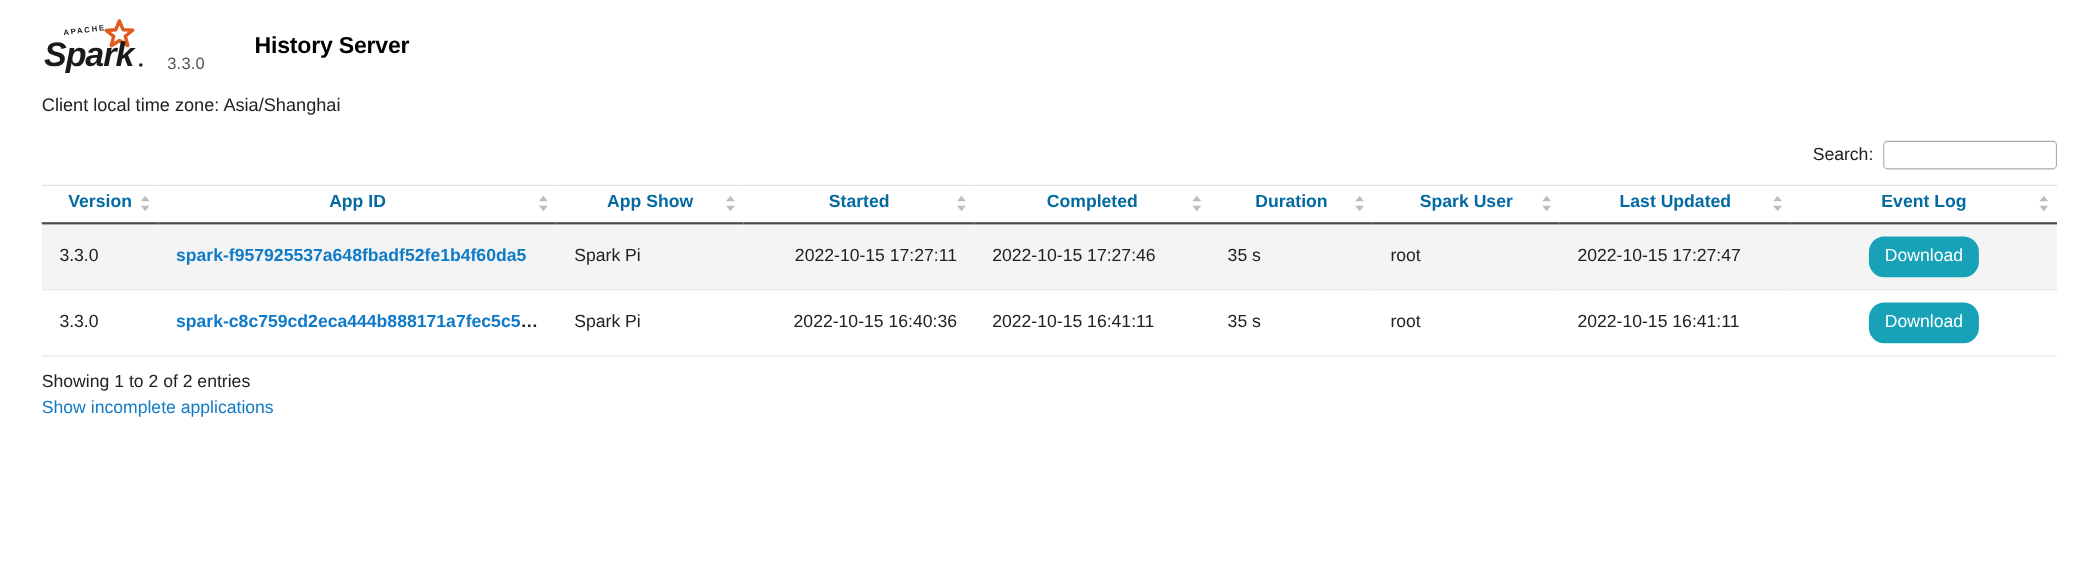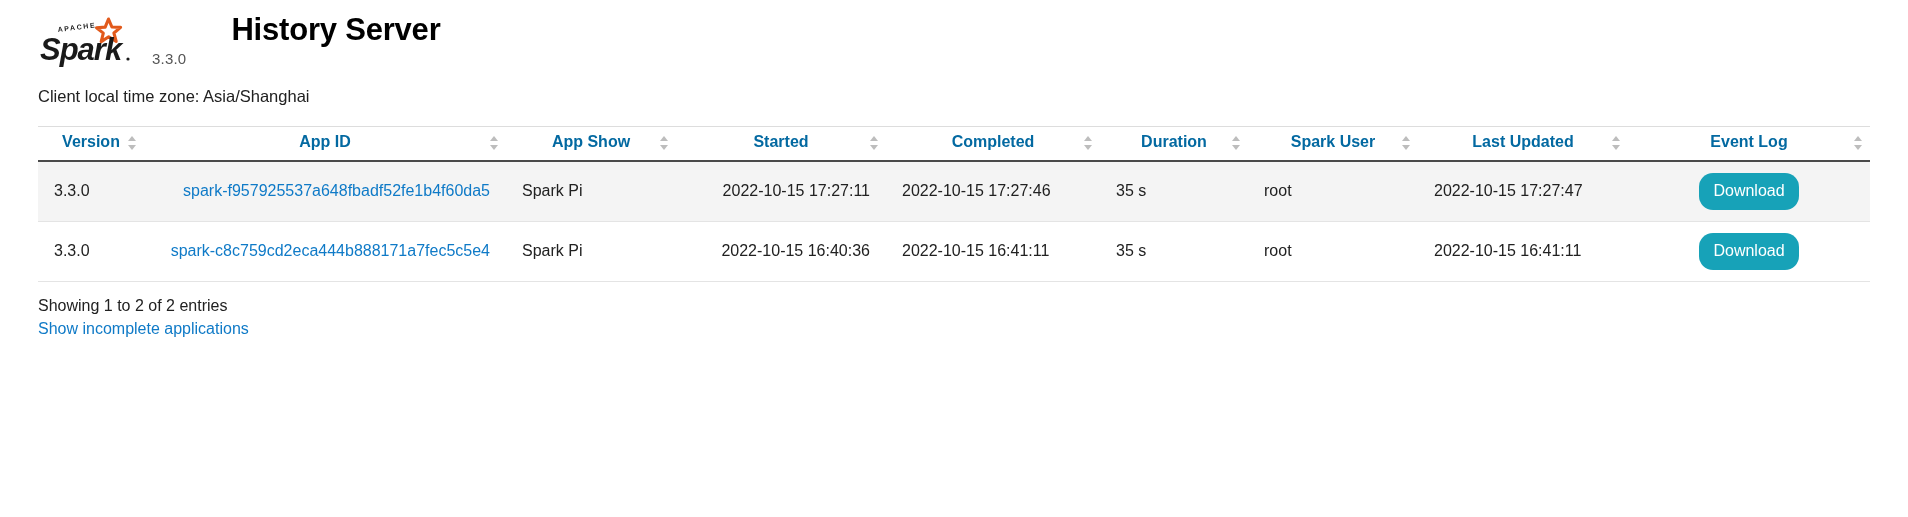--- a/index.html
+++ b/index.html
@@ -42,21 +42,21 @@
     display: block;
   }
   .logo-version {
     font-size: 15px;
     color: #555555;
     line-height: 1;
     padding-bottom: 6px;
     letter-spacing: 0.2px;
   }
   .page-title {
-    font-size: 31px;
+    font-size: 21px;
     font-weight: bold;
     color: #000000;
     line-height: 1;
     padding-bottom: 6px;
     padding-left: 45px;
     letter-spacing: -0.2px;
   }
 
   
   .info-block {
@@ -160,21 +160,21 @@
     text-overflow: ellipsis;
     box-sizing: border-box;
   }
   table.apps tbody tr.odd td {
     background: #f4f4f4;
   }
   table.apps tbody tr.even td {
     background: #ffffff;
   }
   td.c-version      { text-align: left;   padding-left: 18px; }
-  td.c-appid        { text-align: right;   padding-left: 22px; }
+  td.c-appid        { text-align: left;   padding-left: 22px; font-weight: bold; }
   td.c-appname      { text-align: left;   padding-left: 14px; }
   td.c-started      { text-align: right;   padding-left: 14px; }
   td.c-completed    { text-align: left;   padding-left: 14px; }
   td.c-duration     { text-align: left;   padding-left: 16px; }
   td.c-user         { text-align: left;   padding-left: 18px; }
   td.c-updated      { text-align: left;   padding-left: 14px; }
   td.c-eventlog     { text-align: center; padding: 7px 16px; }
 
   a.applink {
     color: #0f7ac7;
@@ -234,20 +234,24 @@
       </span>
       <span class="logo-version">3.3.0</span>
     </div>
     <h1 class="page-title">History Server</h1>
   </div>
 
   <div class="info-block">
     <div class="info-line">Client local time zone: Asia/Shanghai</div>
   </div>
 
+  <div class="search-row">
+    <span class="search-label">Search:</span>
+    <input class="search-input" type="text" placeholder="" style="">
+  </div>
 
   <table class="apps">
     <colgroup>
       <col style="width:106px">
       <col style="width:362px">
       <col style="width:170px">
       <col style="width:210px">
       <col style="width:214px">
       <col style="width:148px">
       <col style="width:170px">

